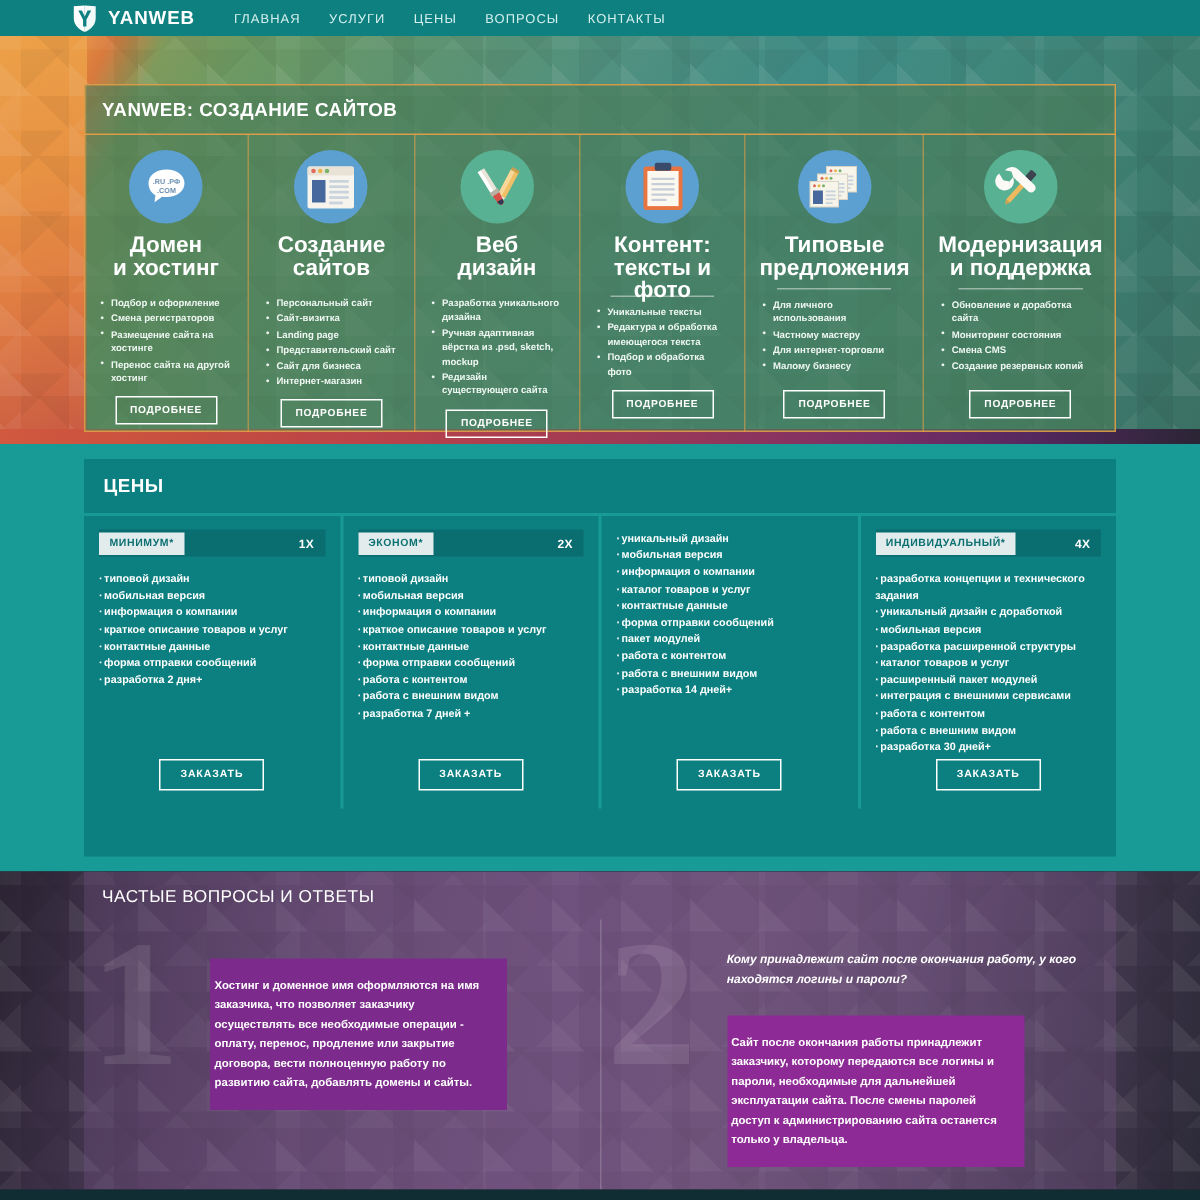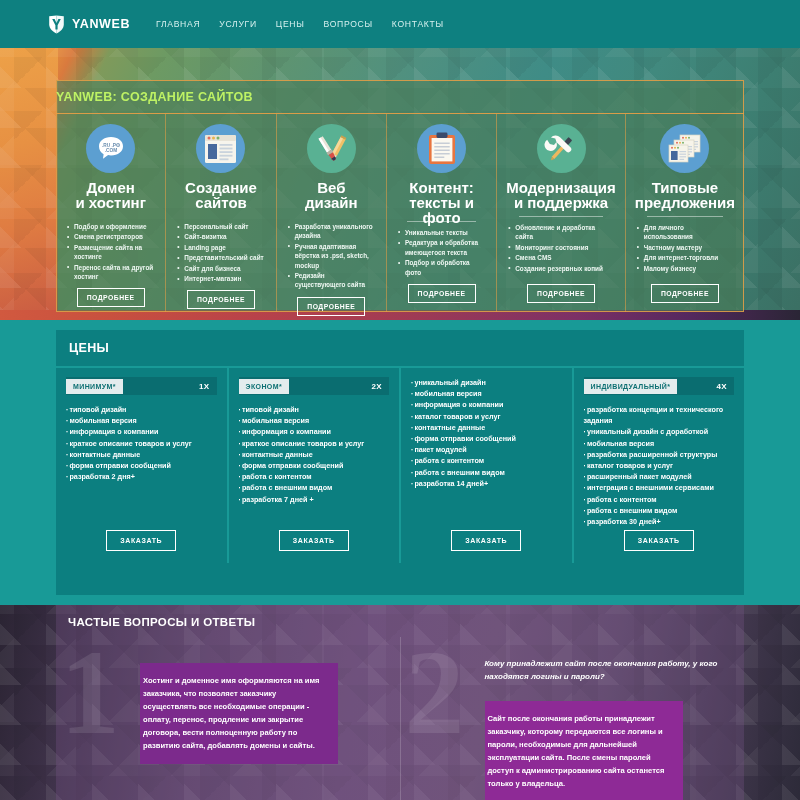--- a/index.html
+++ b/index.html
@@ -6,21 +6,21 @@
   html,body { width:800px; height:800px; overflow:hidden; }
   body {
     font-family: "Liberation Sans", sans-serif;
     background:#0f2d33;
     -webkit-font-smoothing: antialiased;
   }
   .page { position:relative; width:800px; height:800px; overflow:hidden; }
 
   
   .navbar {
-    position:relative; height:48px; background:#0e8080;
+    position:relative; height:24px; background:#0e8080;
     display:flex; align-items:center; padding-left:48px; gap:0;
     z-index:40;
   }
   .logo-wrap { display:flex; align-items:center; gap:7px; margin-right:26px; }
   .logo-mark {
     width:17px; height:19px; position:relative; display:block;
   }
   .logo-mark svg { display:block; }
   .logo-text {
     color:#ffffff; font-size:12.5px; font-weight:bold; letter-spacing:0.6px;
@@ -63,22 +63,22 @@
   }
 
   .sec1-panel {
     position:absolute; left:56px; top:32px; width:688px; height:232px;
     background:rgba(74,122,86,.62);
     border:1px solid rgba(233,160,70,.85);
     z-index:5;
   }
   .sec1-title {
     position:absolute; left:56px; top:32px; width:688px; height:34px;
-    display:flex; align-items:center; padding-left:0;
-    color:#bef264; font-size:12.5px; font-weight:bold; letter-spacing:.35px;
+    display:flex; align-items:center; padding-left:12px;
+    color:#ffffff; font-size:12.5px; font-weight:bold; letter-spacing:.35px;
     border-bottom:1px solid rgba(233,160,70,.9);
     z-index:7;
   }
 
   .cards {
     position:absolute; left:56px; top:66px; width:688px; height:198px;
     display:flex; z-index:7;
   }
   .card {
     flex:1 1 0; position:relative; padding:10px 9px 0 9px;
@@ -158,21 +158,21 @@
   .sec3-bg {
     position:absolute; inset:0;
     background:linear-gradient(100deg,#2b2433 0%,#3d3148 9%,#5c4668 26%,#6b5077 44%,#6c5375 60%,#5d4a69 74%,#43384f 88%,#2c2a38 100%);
   }
   .sec3-panel {
     position:absolute; left:56px; top:0; width:688px; height:212px;
     background:rgba(122,86,140,.30);
   }
   .sec3-title {
     position:absolute; left:68px; top:11px;
-    color:#ffffff; font-size:11.5px; font-weight:bold; letter-spacing:.35px;
+    color:#ffffff; font-size:11.5px; font-weight:normal; letter-spacing:.35px;
     z-index:9;
   }
   .faq-row {
     position:absolute; left:56px; top:32px; width:688px; height:180px;
     display:flex; z-index:8;
   }
   .faq-item {
     flex:1 1 0; position:relative; padding:8px 18px 0 18px;
     border-right:1px solid rgba(255,255,255,.18);
   }
@@ -318,43 +318,20 @@
           <div class="card-title">Контент:<br>тексты и фото</div>
           <div class="card-rule"></div>
           <ul class="card-list">
             <li>Уникальные тексты</li>
             <li>Редактура и обработка имеющегося текста</li>
             <li>Подбор и обработка фото</li>
           </ul>
           <button class="btn-more">ПОДРОБНЕЕ</button>
         </div>
         <div class="card">
-          <div class="card-icon" style="background: rgb(89, 177, 147);">
-            <svg width="34" height="32" viewBox="0 0 34 32">
-              <g transform="rotate(42 17 16)">
-                <rect x="14.6" y="2" width="5" height="8" rx="1" fill="#3c4450"></rect>
-                <rect x="15.4" y="10" width="3.4" height="18" fill="#eeb85e"></rect>
-                <polygon points="15.4,28 18.8,28 17.1,31" fill="#d8a14c"></polygon>
-              </g>
-              <g transform="rotate(-40 15 17)" fill="#fbfaf6">
-                <path d="M12.5 1.5 a6.2 6.2 0 1 0 5.6 7.2 l1.6 14.5 a3 3 0 0 0 5.9 -0.7 l-1.6 -14.6 a6.2 6.2 0 0 0 -7.2 -5.6 l2.8 3.4 -1.4 3.6 -3.8 0.6 -2.6 -3.3 z"></path>
-              </g>
-            </svg>
-          </div>
-          <div class="card-title">Модернизация<br>и поддержка</div>
-          <div class="card-rule"></div>
-          <ul class="card-list">
-            <li>Обновление и доработка сайта</li>
-            <li>Мониторинг состояния</li>
-            <li>Смена CMS</li>
-            <li>Создание резервных копий</li>
-          </ul>
-          <button class="btn-more">ПОДРОБНЕЕ</button>
-        </div>
-        <div class="card">
           <div class="card-icon" style="background: rgb(92, 159, 209);">
             <svg width="34" height="30" viewBox="0 0 34 30">
               <g>
                 <rect x="12" y="1" width="20" height="17" fill="#f7f4ea" stroke="#d8d3c4" stroke-width="0.7"></rect>
                 <circle cx="15" cy="3.8" r="1" fill="#e06b5c"></circle>
                 <circle cx="18" cy="3.8" r="1" fill="#e8b44c"></circle>
                 <circle cx="21" cy="3.8" r="1" fill="#79b26a"></circle>
                 <rect x="14" y="7" width="7" height="9" fill="#46689c"></rect>
                 <rect x="23" y="7" width="7" height="1.2" fill="#c9d3dc"></rect>
                 <rect x="23" y="9.6" width="7" height="1.2" fill="#c9d3dc"></rect>
@@ -385,20 +362,43 @@
               </g>
             </svg>
           </div>
           <div class="card-title">Типовые<br>предложения</div>
           <div class="card-rule"></div>
           <ul class="card-list">
             <li>Для личного использования</li>
             <li>Частному мастеру</li>
             <li>Для интернет-торговли</li>
             <li>Малому бизнесу</li>
+          </ul>
+          <button class="btn-more">ПОДРОБНЕЕ</button>
+        </div>
+        <div class="card">
+          <div class="card-icon" style="background: rgb(89, 177, 147);">
+            <svg width="34" height="32" viewBox="0 0 34 32">
+              <g transform="rotate(42 17 16)">
+                <rect x="14.6" y="2" width="5" height="8" rx="1" fill="#3c4450"></rect>
+                <rect x="15.4" y="10" width="3.4" height="18" fill="#eeb85e"></rect>
+                <polygon points="15.4,28 18.8,28 17.1,31" fill="#d8a14c"></polygon>
+              </g>
+              <g transform="rotate(-40 15 17)" fill="#fbfaf6">
+                <path d="M12.5 1.5 a6.2 6.2 0 1 0 5.6 7.2 l1.6 14.5 a3 3 0 0 0 5.9 -0.7 l-1.6 -14.6 a6.2 6.2 0 0 0 -7.2 -5.6 l2.8 3.4 -1.4 3.6 -3.8 0.6 -2.6 -3.3 z"></path>
+              </g>
+            </svg>
+          </div>
+          <div class="card-title">Модернизация<br>и поддержка</div>
+          <div class="card-rule"></div>
+          <ul class="card-list">
+            <li>Обновление и доработка сайта</li>
+            <li>Мониторинг состояния</li>
+            <li>Смена CMS</li>
+            <li>Создание резервных копий</li>
           </ul>
           <button class="btn-more">ПОДРОБНЕЕ</button>
         </div>
       </div>
     <div class="sec1-strip"></div>
   </section>
 
   <section class="sec2">
     <div class="sec2-inner">
       <div class="sec2-title">ЦЕНЫ</div>

